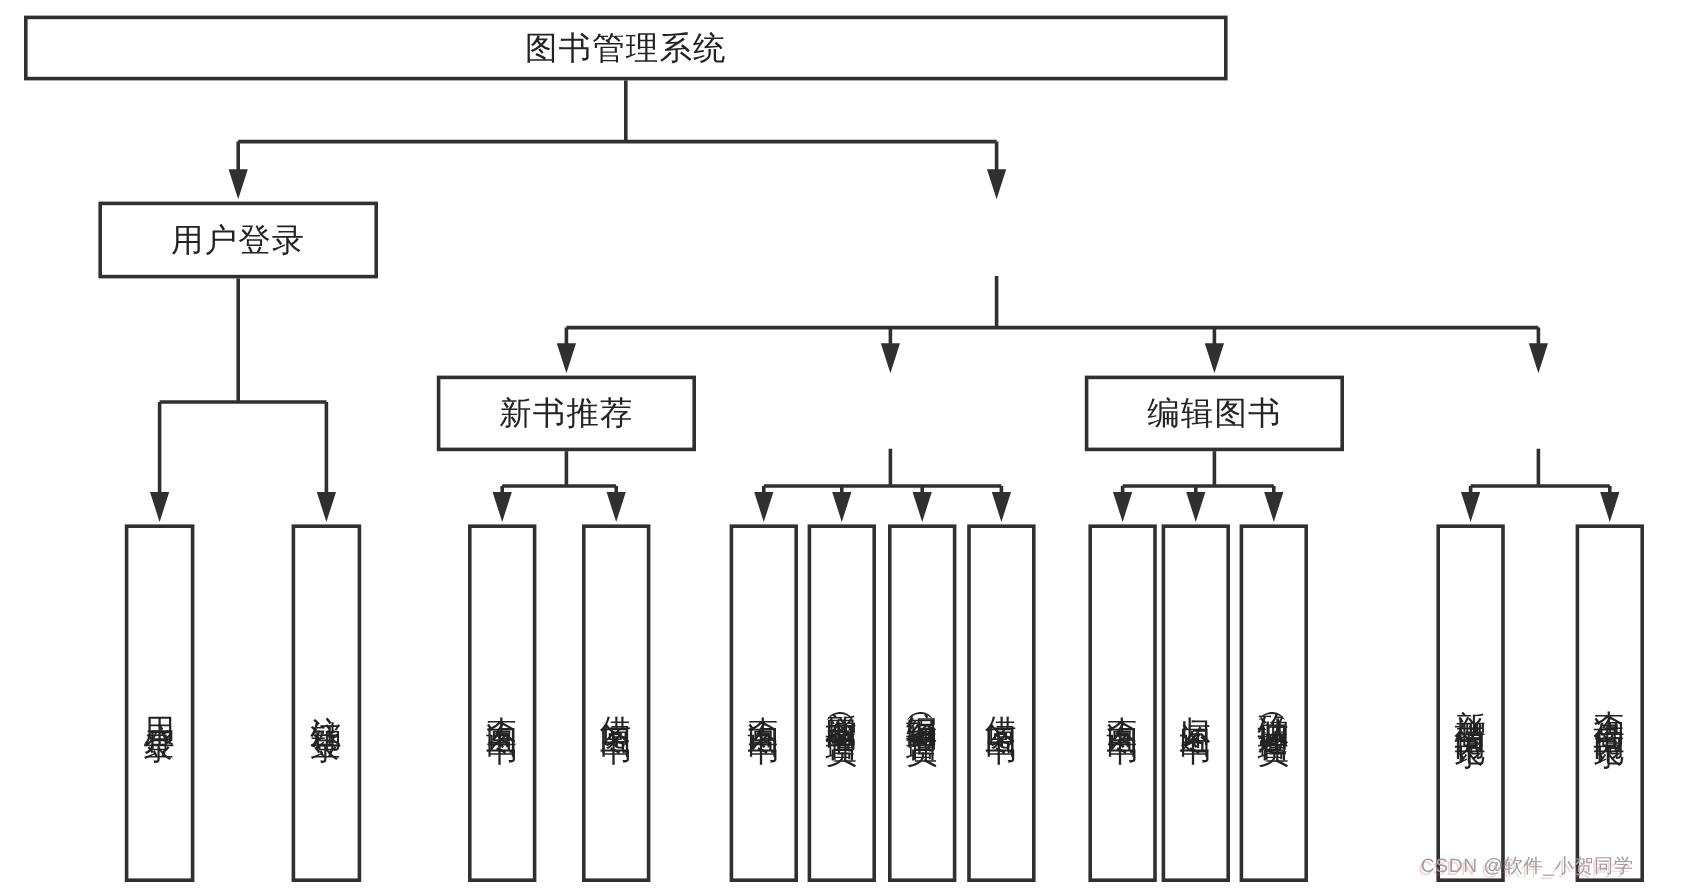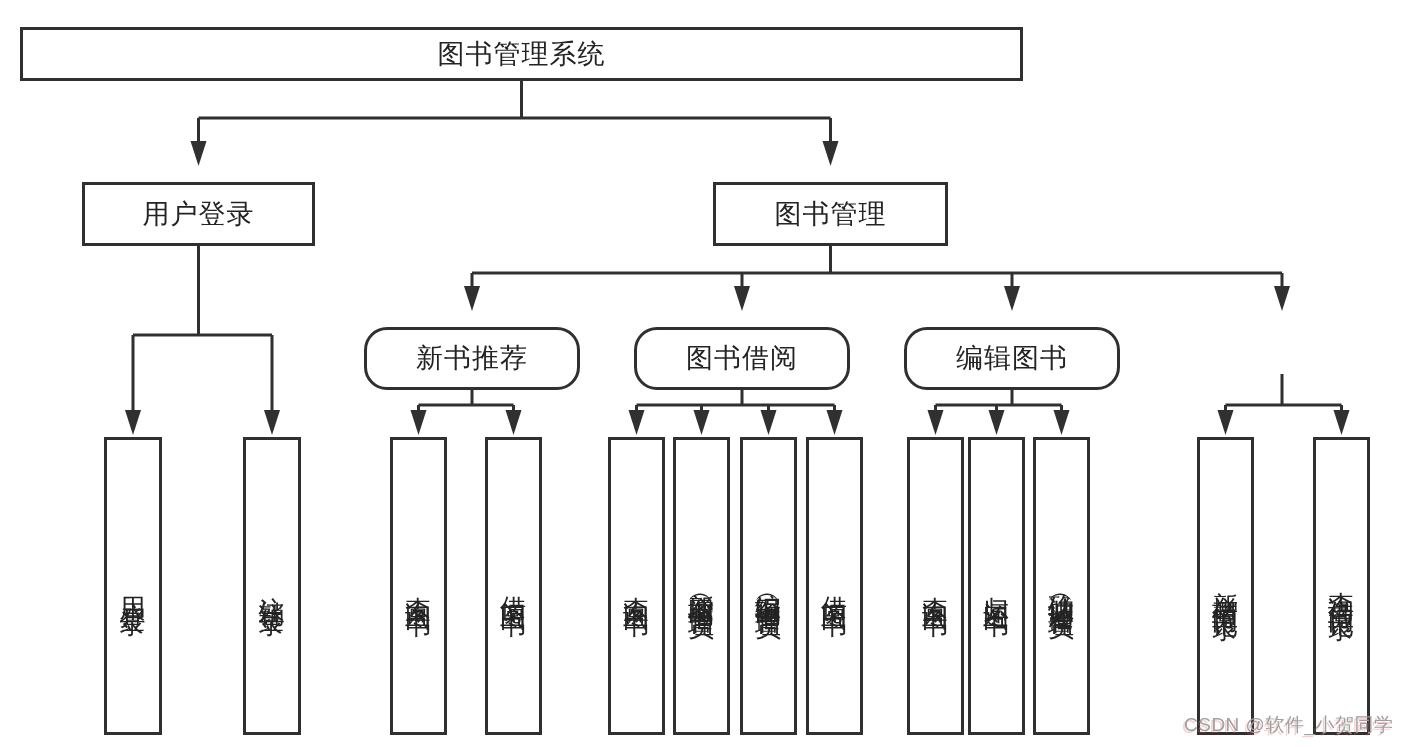--- a/index.html
+++ b/index.html
@@ -25,36 +25,35 @@
     display: flex;
     align-items: center;
     justify-content: center;
     text-align: center;
     line-height: 1;
   }
   .h-box {
     font-size: 27px;
     letter-spacing: 1px;
     white-space: nowrap;
-    margin-top: 14px;
   }
   .v-box {
     writing-mode: vertical-lr;
     text-orientation: mixed;
     font-size: 26px;
     letter-spacing: 5px;
   }
   .v-box.long {
     letter-spacing: 3px;
   }
   
   .root-box { left: 20px;   top: 13px;  width: 1003px; height: 54px; }
   .n-l2a    { left: 82px;   top: 168px; width: 233px;  height: 64px; }
   .n-l2b    { left: 713px;  top: 168px; width: 235px;  height: 64px; }
-  .n-l3     { top: 313px; height: 63px; width: 216px; border-radius: 23px; }
+  .n-l3     { top: 313px; height: 63px; width: 216px; }
   .n-l3b    { left: 364px; }
   .n-l3c    { left: 634px; }
   .n-l3d    { left: 904px; }
   .n-l3e    { left: 1174px; }
   .leaf     { top: 437px; height: 298px; width: 57px; }
   .leaf-a1  { left: 104px; width: 58px; }
   .leaf-a2  { left: 243px; width: 58px; }
   .leaf-b1  { left: 390px; }
   .leaf-b2  { left: 485px; }
   .leaf-c1  { left: 608px; }
@@ -63,21 +62,21 @@
   .leaf-c4  { left: 806px; }
   .leaf-d1  { left: 907px; }
   .leaf-d2  { left: 968px; }
   .leaf-d3  { left: 1033px; }
   .leaf-e1  { left: 1197px; }
   .leaf-e2  { left: 1313px; }
   .watermark {
     position: absolute;
     left: 1184px;
     top: 712px;
-    font-size: 19px;
+    font-size: 16px;
     letter-spacing: 0.5px;
     white-space: nowrap;
     color: #a0a0a0;
     text-shadow: -2px 2px 0 rgba(220, 100, 100, 0.30);
     z-index: 5;
   }
   .line { stroke: #303030; stroke-width: 3; fill: none; }
   .arrow { fill: #303030; stroke: none; }
 </style>
 </head>
@@ -117,24 +116,22 @@
     <polygon class="arrow" points="1053.5,410 1069.5,410 1061.5,435"></polygon>
 
     <path class="line" d="M1282,374 L1282,405 M1225.5,405 L1341.5,405 M1225.5,405 L1225.5,412 M1341.5,405 L1341.5,412"></path>
     <polygon class="arrow" points="1217.5,410 1233.5,410 1225.5,435"></polygon>
     <polygon class="arrow" points="1333.5,410 1349.5,410 1341.5,435"></polygon>
   </svg>
 
   <div class="box h-box root-box">图书管理系统</div>
 
   <div class="box h-box n-l2a">用户登录</div>
-  <div class="box h-box n-l2b">图书管理</div>
 
   <div class="box h-box n-l3 n-l3b">新书推荐</div>
-  <div class="box h-box n-l3 n-l3c">图书借阅</div>
   <div class="box h-box n-l3 n-l3d">编辑图书</div>
 
   <div class="box v-box leaf leaf-a1">用户登录</div>
   <div class="box v-box leaf leaf-a2">注销登录</div>
 
   <div class="box v-box leaf leaf-b1">查询图书</div>
   <div class="box v-box leaf leaf-b2">借阅图书</div>
 
   <div class="box v-box leaf leaf-c1">查询图书</div>
   <div class="box v-box long leaf leaf-c2">新增图书（管理员）</div>

